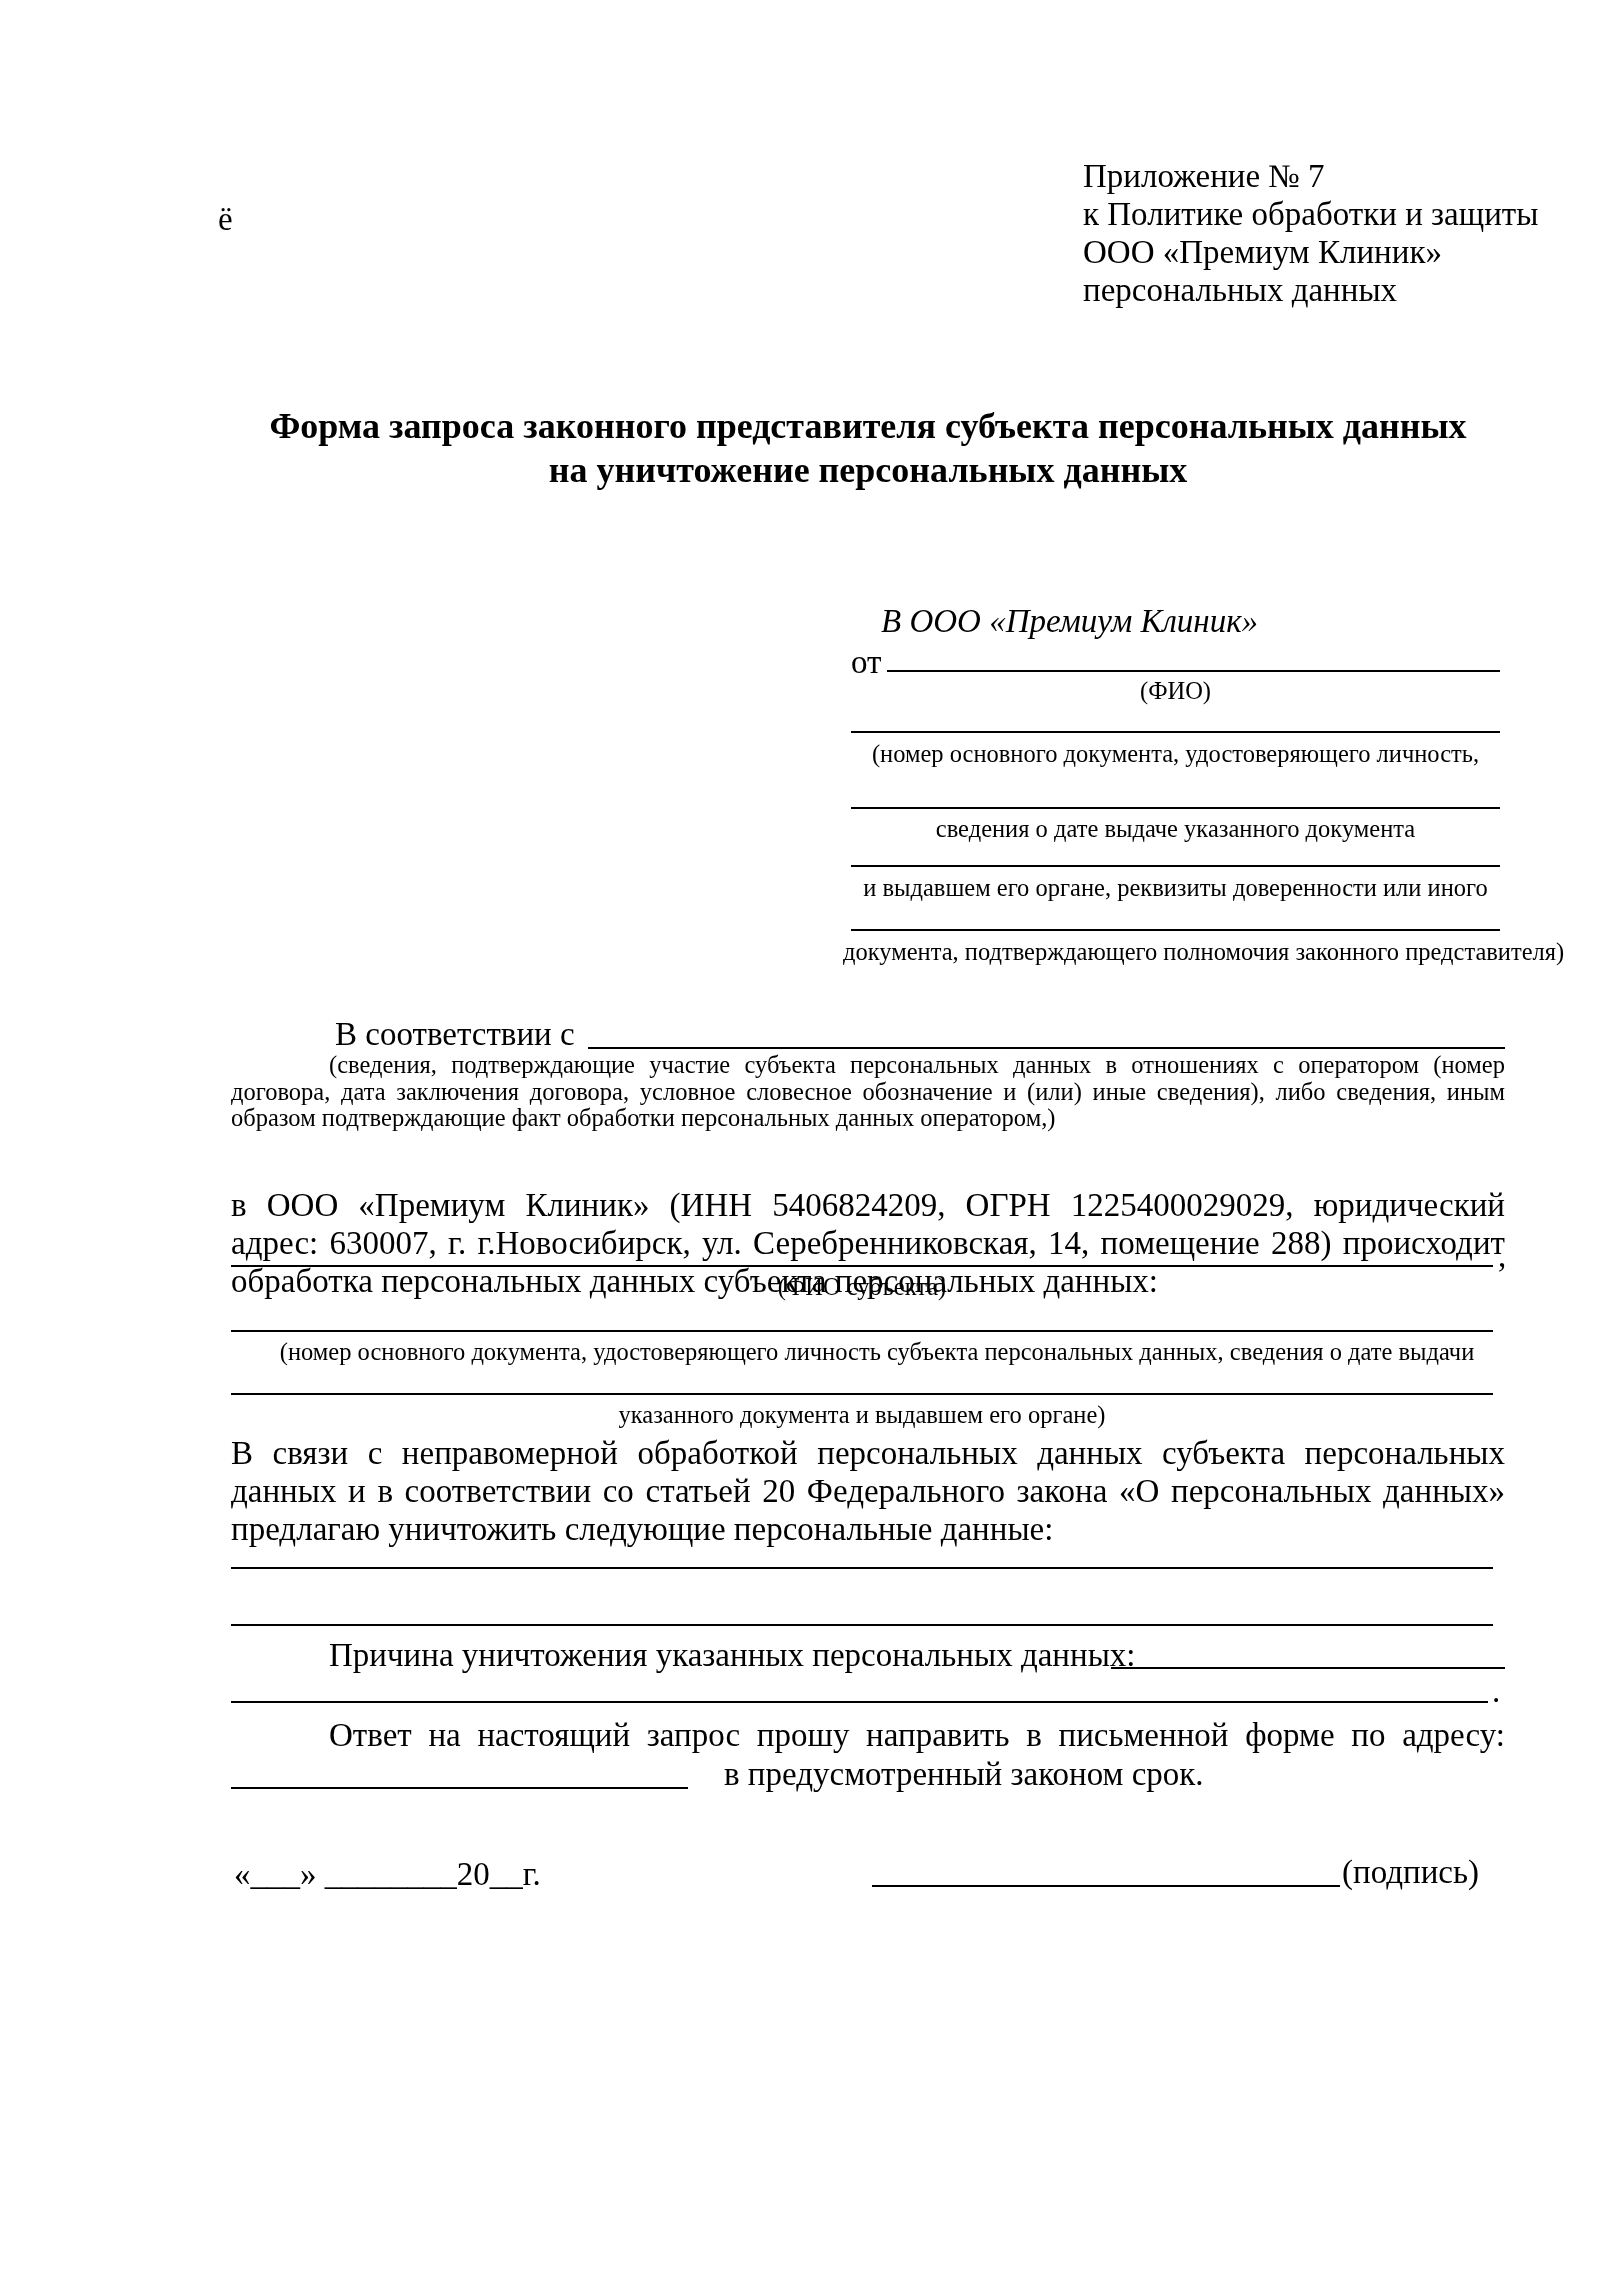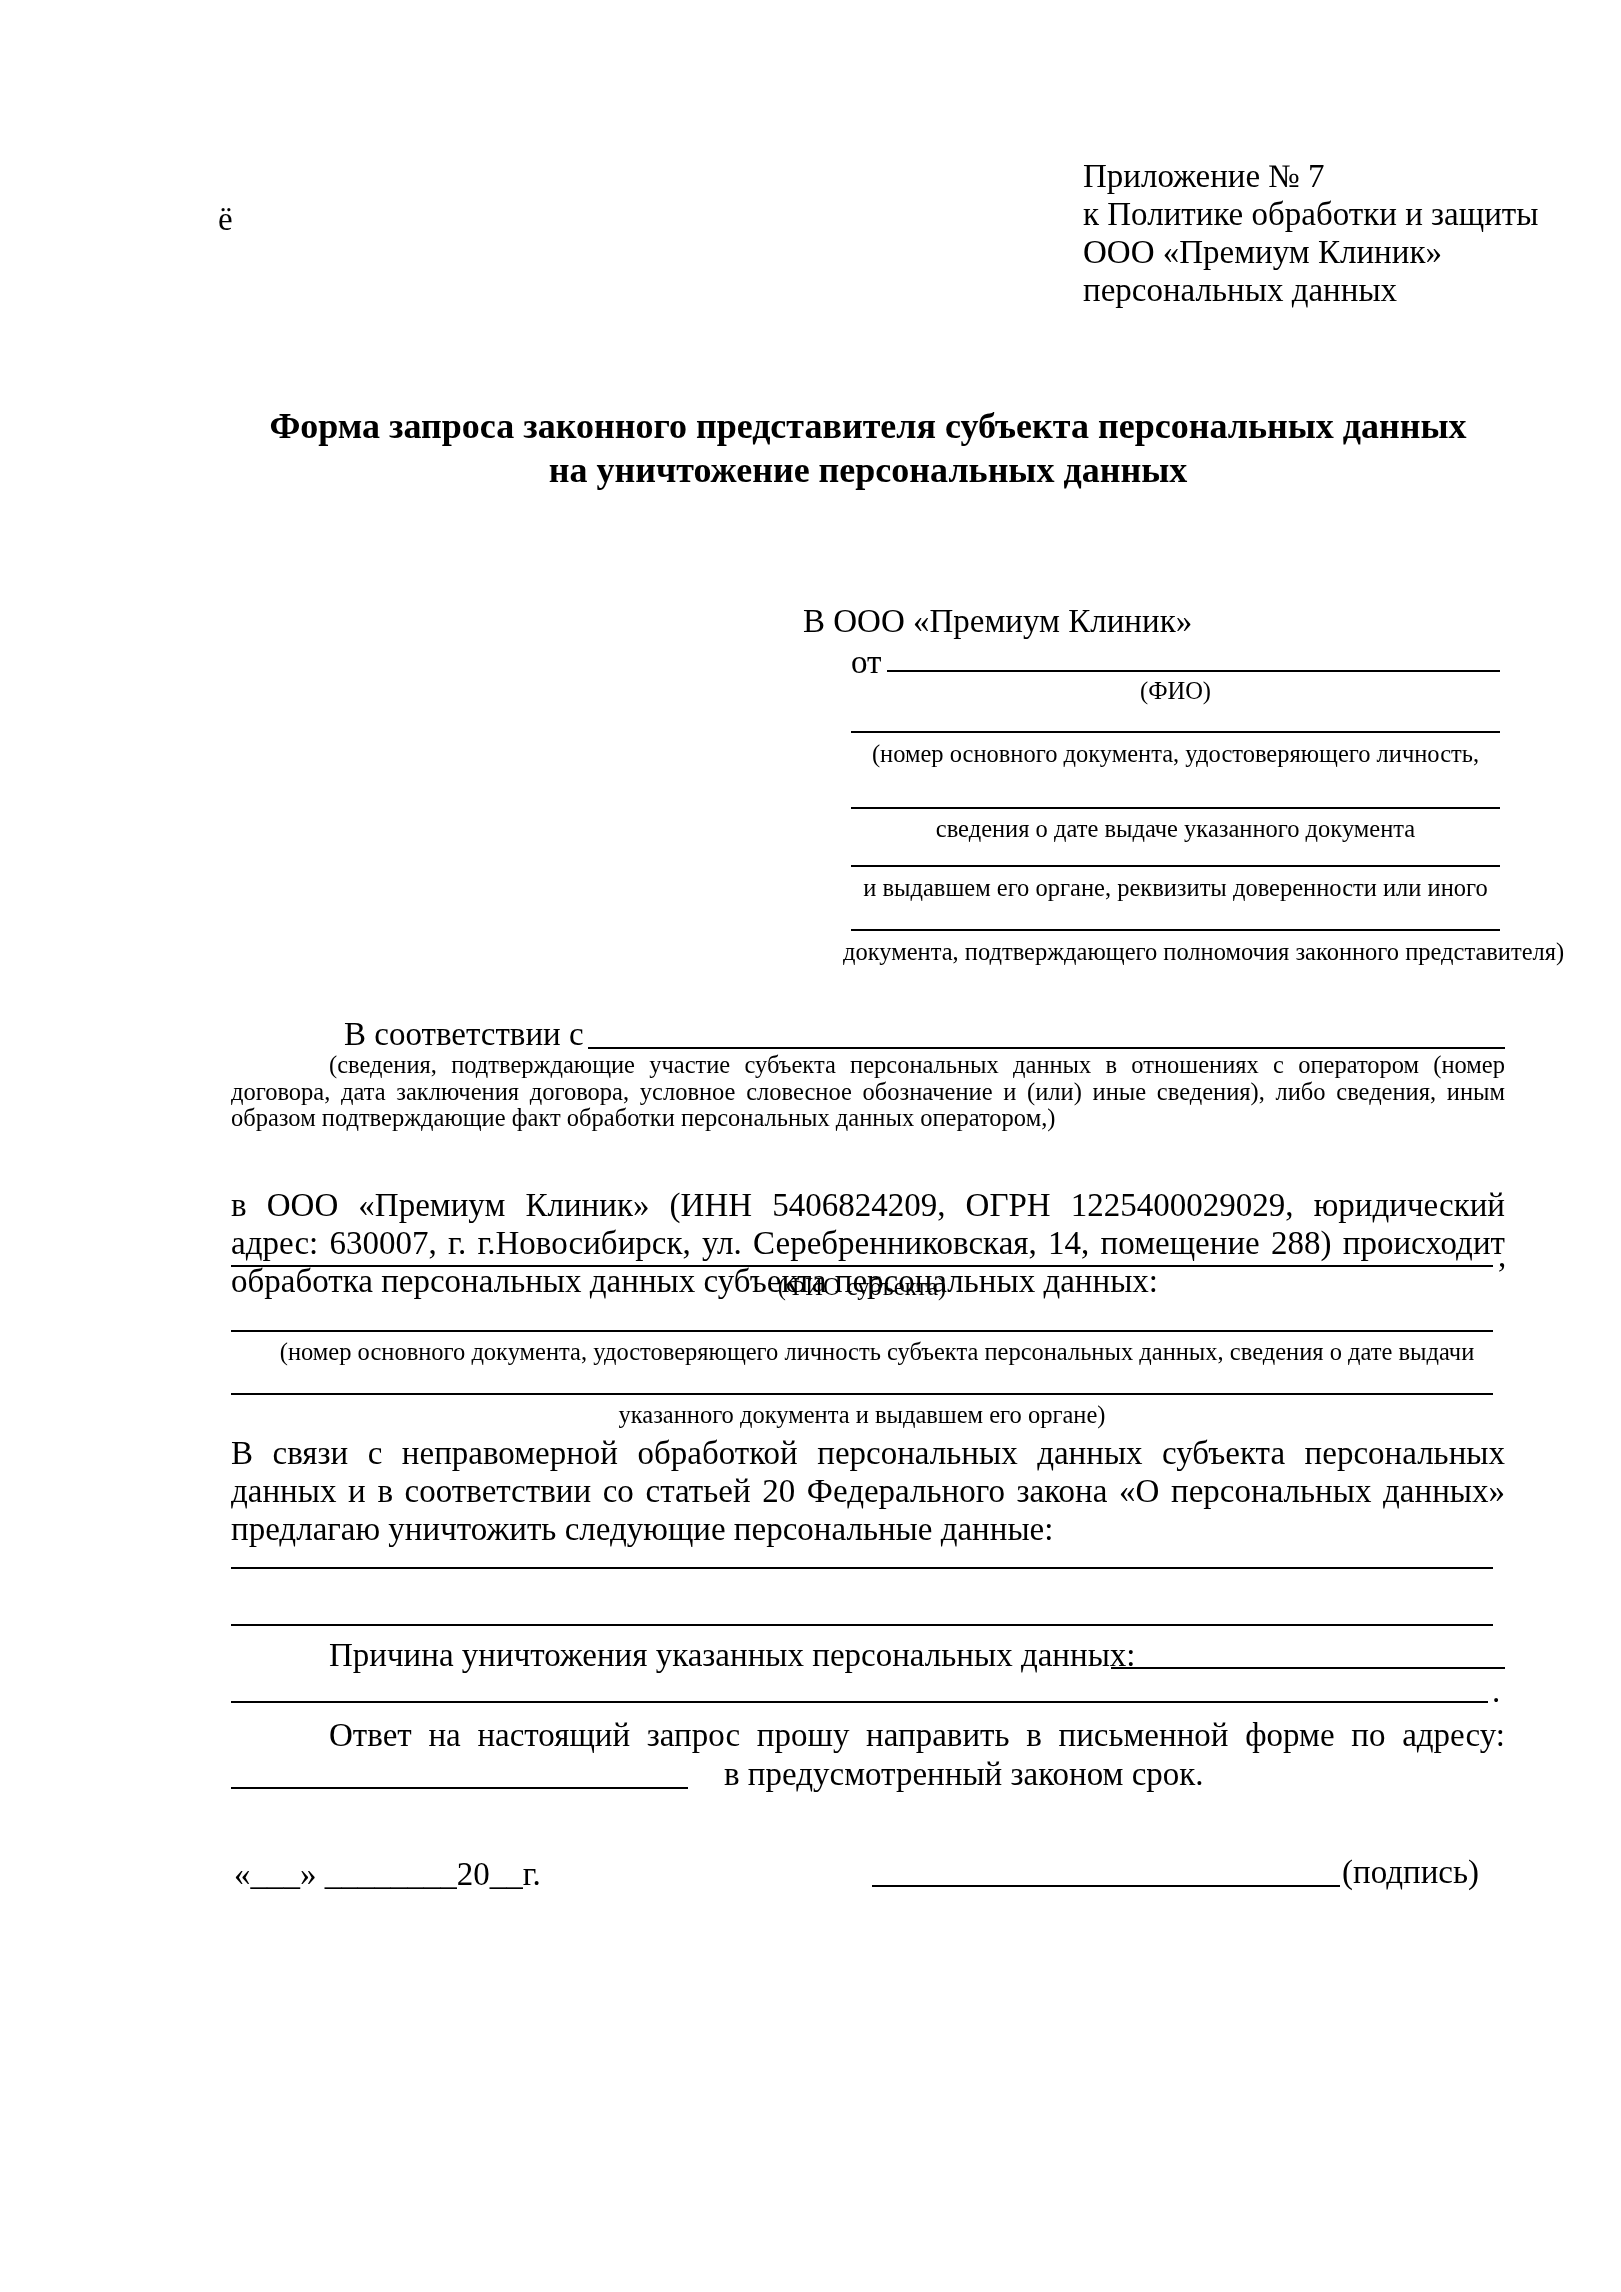--- a/index.html
+++ b/index.html
@@ -35,39 +35,39 @@
     <div class="t nw">к Политике обработки и защиты</div>
     <div class="t nw">ООО «Премиум Клиник»</div>
     <div class="t nw">персональных данных</div>
   </div>
 
   <div class="abs title" style="left:231px; top:404px; width:1274px;">
     <div>Форма запроса законного представителя субъекта персональных данных</div>
     <div>на уничтожение персональных данных</div>
   </div>
 
-  <div class="abs t nw" style="left:803px; top:602px;">В ООО «Премиум Клиник»</div>
+  <div class="abs t nw" style="left:881px; top:602px;font-style:italic;">В ООО «Премиум Клиник»</div>
 
   <div class="abs t nw" style="left:851px; top:643px;">от</div>
   <div class="abs rule" style="left:887px; top:670px; width:613px;"></div>
   <div class="abs cap center" style="left:851px; top:678px; width:649px;">(ФИО)</div>
 
   <div class="abs rule" style="left:851px; top:731px; width:649px;"></div>
   <div class="abs cap center nw" style="left:851px; top:741px; width:649px;">(номер основного документа, удостоверяющего личность,</div>
 
   <div class="abs rule" style="left:851px; top:807px; width:649px;"></div>
   <div class="abs cap center nw" style="left:851px; top:816px; width:649px;">сведения о дате выдаче указанного документа</div>
 
   <div class="abs rule" style="left:851px; top:865px; width:649px;"></div>
   <div class="abs cap center nw" style="left:851px; top:875px; width:649px;">и выдавшем его органе, реквизиты доверенности или иного</div>
 
   <div class="abs rule" style="left:851px; top:929px; width:649px;"></div>
   <div class="abs cap center nw" style="left:843px; top:939px; width:665px;">документа, подтверждающего полномочия законного представителя)</div>
 
-  <div class="abs t nw" style="left:344px; top:1015px;text-align:right;">В соответствии с</div>
+  <div class="abs t nw" style="left:335px; top:1015px;text-align:right;">В соответствии с</div>
   <div class="abs rule" style="left:588px; top:1047px; width:917px;"></div>
 
   <div class="abs cap just" style="left:231px; top:1052px; width:1274px; text-indent:98px;">(сведения, подтверждающие участие субъекта персональных данных в отношениях с оператором (номер договора, дата заключения договора, условное словесное обозначение и (или) иные сведения), либо сведения, иным образом подтверждающие факт обработки персональных данных оператором,)</div>
 
   <div class="abs t just" style="left:231px; top:1186px; width:1274px;">в ООО «Премиум Клиник» (ИНН 5406824209, ОГРН 1225400029029, юридический адрес: 630007, г. г.Новосибирск, ул. Серебренниковская, 14, помещение 288) происходит обработка персональных данных субъекта персональных данных:</div>
 
   <div class="abs rule" style="left:231px; top:1265px; width:1262px;"></div>
   <div class="abs t" style="left:1498px; top:1237px;">,</div>
   <div class="abs cap center" style="left:231px; top:1274px; width:1262px;">(ФИО субъекта)</div>
 

